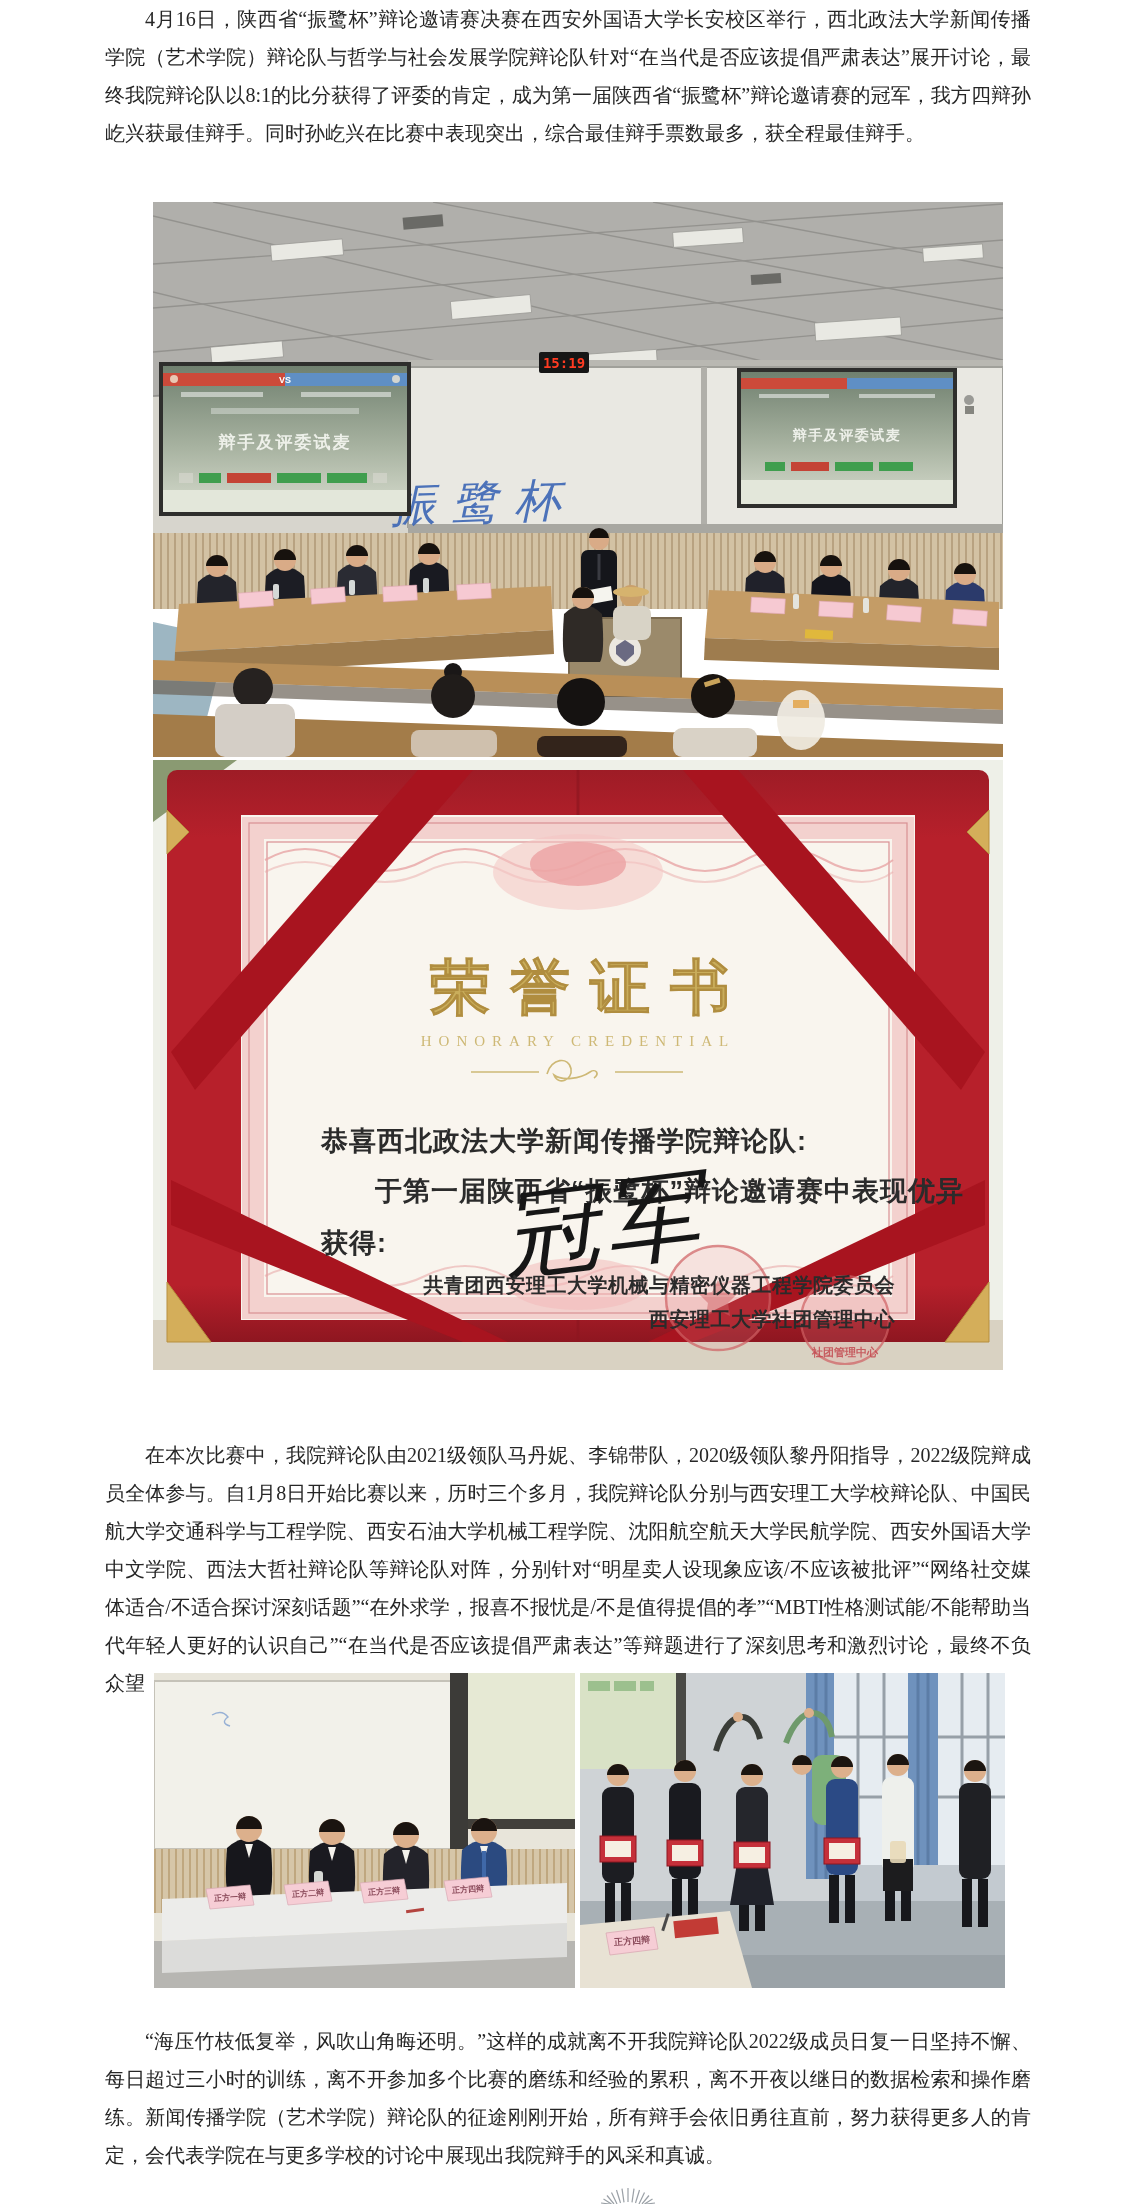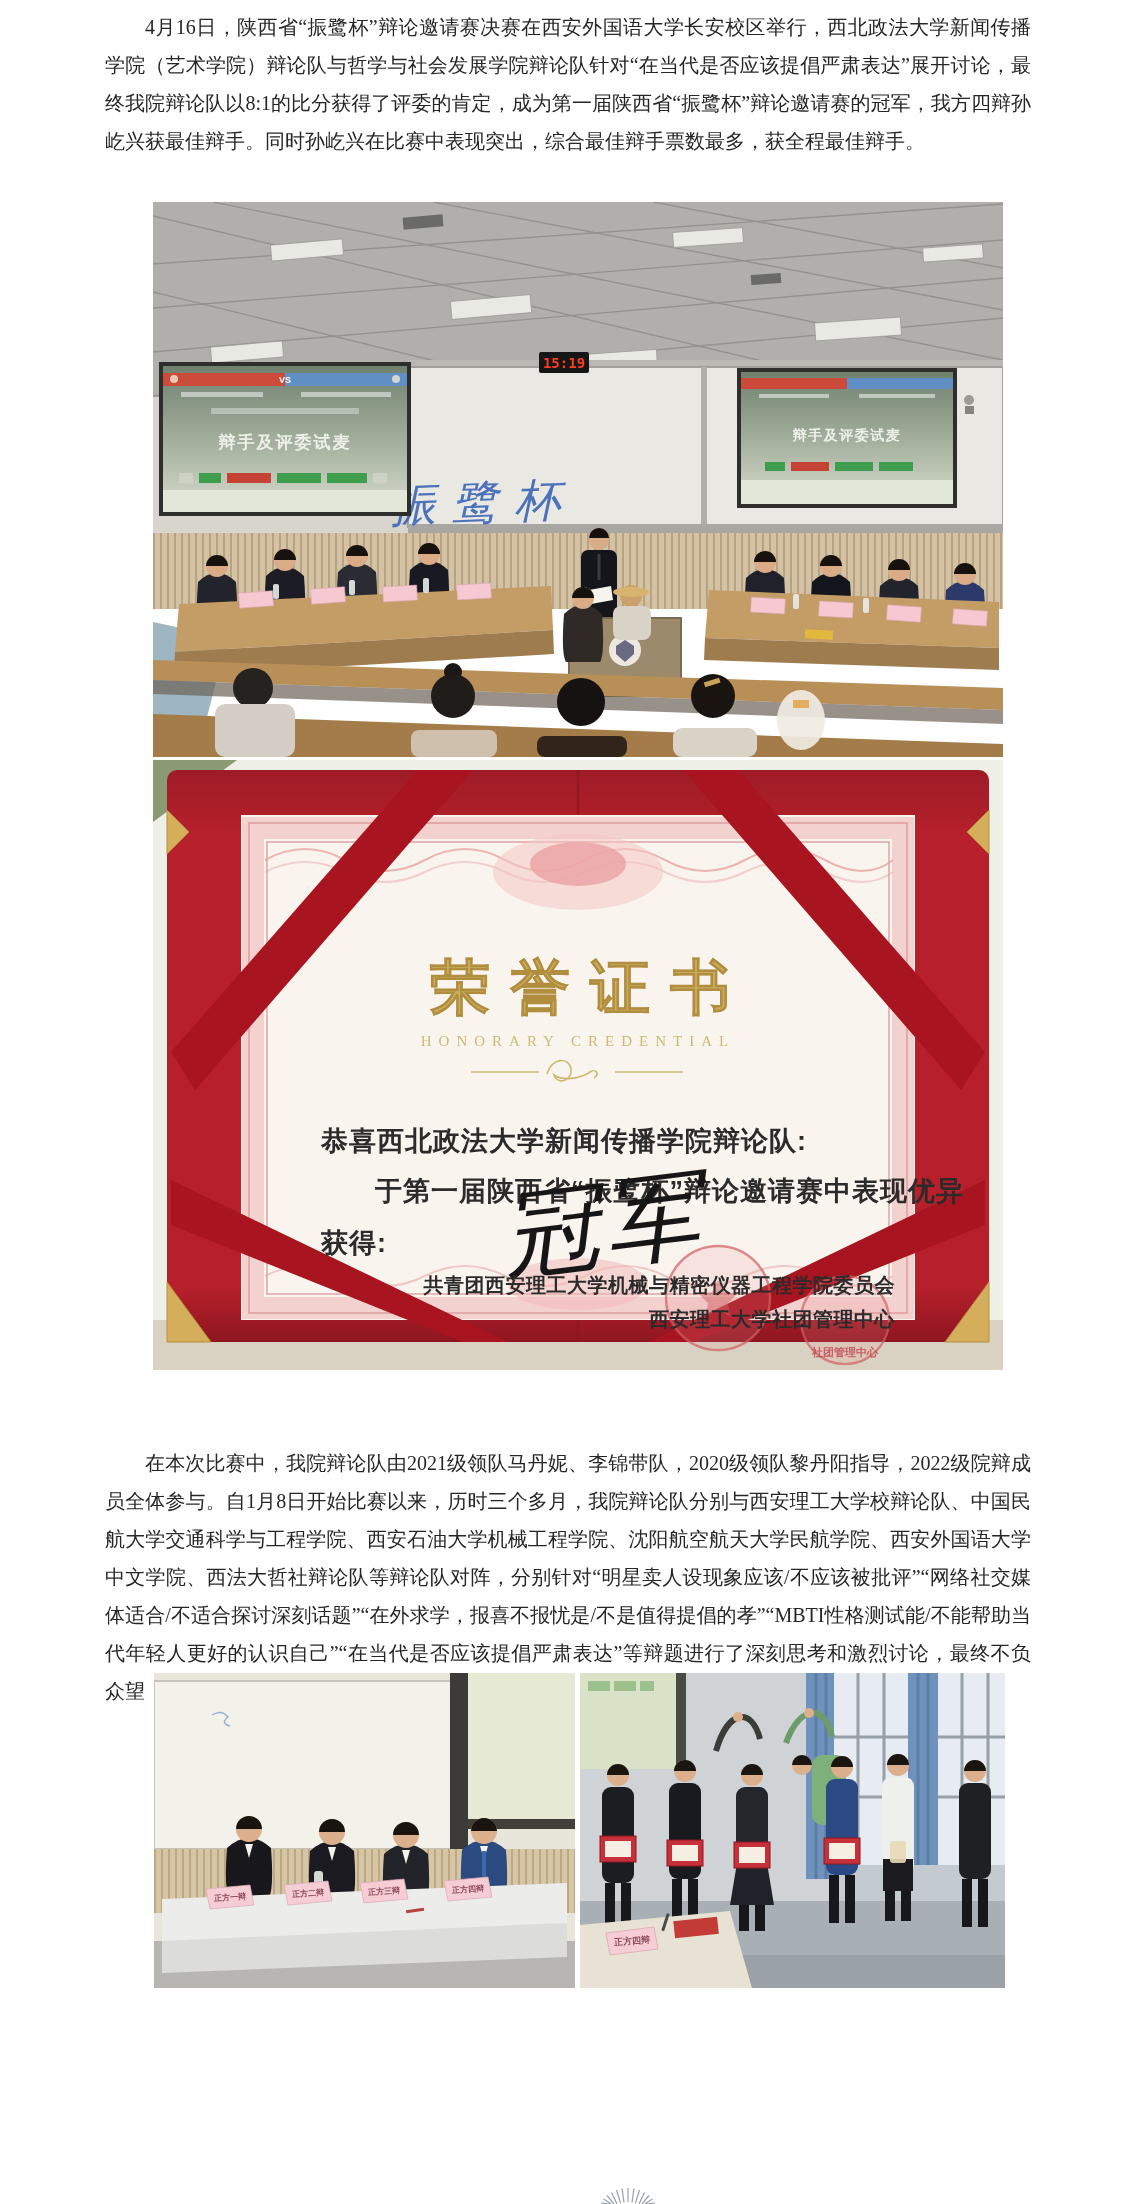--- a/index.html
+++ b/index.html
@@ -6,21 +6,20 @@
   .page{
     position:relative;width:1134px;height:2204px;margin:0 auto;
     background:#ffffff;overflow:hidden;
     font-family:"Liberation Serif","DejaVu Serif",serif;
   }
   .para{
     position:absolute;left:105px;width:926px;
     font-size:20px;line-height:38px;color:#262626;
     text-align:justify;text-indent:2em;
     font-family:"Liberation Serif","DejaVu Serif",serif;
-    margin-top:8px;
   }
   #p1{top:0px;}
   #p2{top:1436px;}
   #p3{top:2022px;}
   .photo{position:absolute;display:block;}
   #venue-photo{left:153px;top:202px;}
   #certificate-photo{left:153px;top:760px;}
   #debaters-photo{left:154px;top:1673px;}
   #group-photo{left:580px;top:1673px;}
   #sunburst{left:600px;top:2184px;}
@@ -419,20 +418,21 @@
 
     <polygon points="0,252 150,238 172,315 0,315" fill="#e8e2d4"></polygon>
     <g>
       <polygon points="26,260 74,254 78,276 30,282" fill="#f6cdd5" stroke="#d9a9b4" stroke-width="0.8"></polygon>
       <text x="52" y="271" text-anchor="middle" font-size="9" fill="#8a4a5a" class="cjk-bold" transform="rotate(-4 52 268)">正方四辩</text>
     </g>
     <rect x="94" y="246" width="44" height="17" fill="#c23b35" transform="rotate(-6 116 254)"></rect>
     <rect x="84" y="240" width="3" height="18" fill="#4a4a4a" transform="rotate(18 85 249)"></rect>
   </svg>
 
+  <div class="para" id="p3">“海压竹枝低复举，风吹山角晦还明。”这样的成就离不开我院辩论队2022级成员日复一日坚持不懈、每日超过三小时的训练，离不开参加多个比赛的磨练和经验的累积，离不开夜以继日的数据检索和操作磨练。新闻传播学院（艺术学院）辩论队的征途刚刚开始，所有辩手会依旧勇往直前，努力获得更多人的肯定，会代表学院在与更多学校的讨论中展现出我院辩手的风采和真诚。</div>
 
   <svg id="sunburst" class="photo" width="56" height="20" viewBox="0 0 56 20">
     <g stroke="#9aa0a6" stroke-width="1.2">
       <line x1="28" y1="18" x2="28" y2="4"></line>
       <line x1="24" y1="18.3" x2="22" y2="4.6"></line>
         <line x1="32" y1="18.3" x2="34" y2="4.6"></line>
       <line x1="20.5" y1="19" x2="16.5" y2="6"></line>
         <line x1="35.5" y1="19" x2="39.5" y2="6"></line>
       <line x1="17" y1="20" x2="11.5" y2="8.5"></line>
         <line x1="39" y1="20" x2="44.5" y2="8.5"></line>

